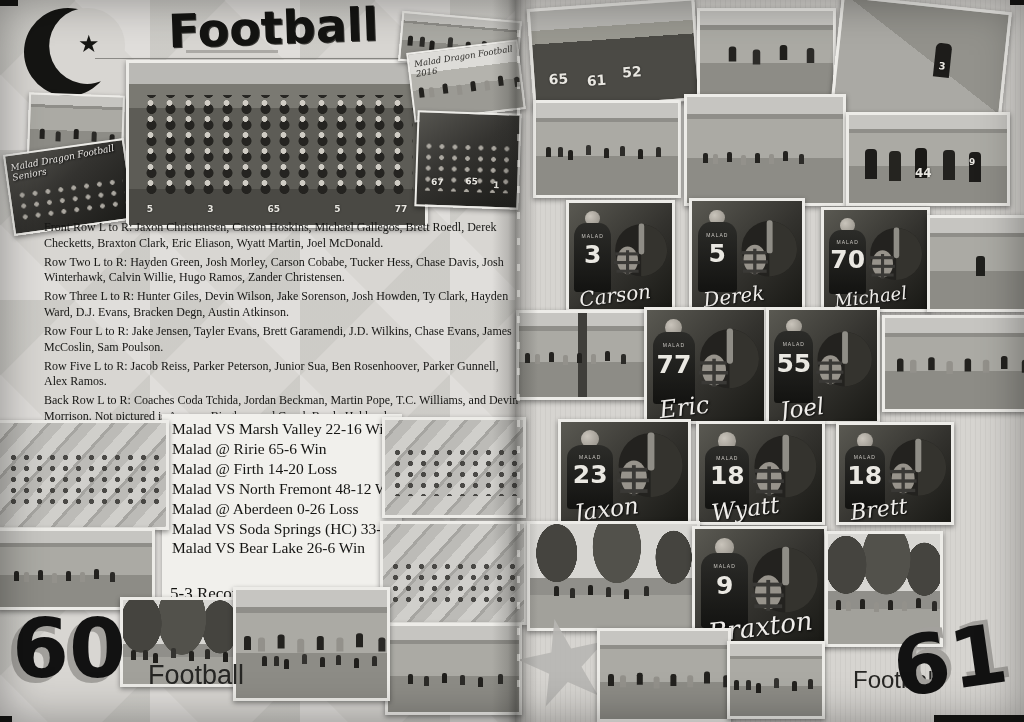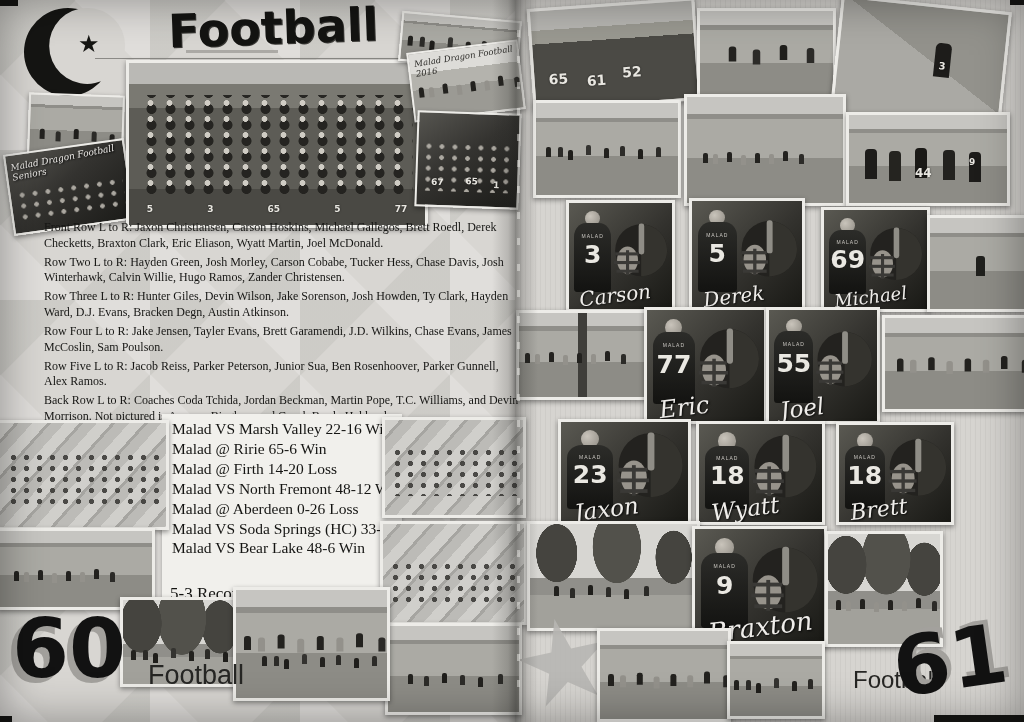--- a/index.html
+++ b/index.html
@@ -156,21 +156,21 @@
   </div>
 
   <div class="results-card"></div>
   <div class="results">
     <div>Malad VS Marsh Valley 22-16 Win</div>
     <div>Malad @ Ririe 65-6 Win</div>
     <div>Malad @ Firth 14-20 Loss</div>
     <div>Malad VS North Fremont 48-12 Win</div>
     <div>Malad @ Aberdeen 0-26 Loss</div>
     <div>Malad VS Soda Springs (HC) 33-0 Win</div>
-    <div>Malad VS Bear Lake 48-6 Win</div>
+    <div>Malad VS Bear Lake 26-6 Win</div>
   </div>
   <div class="record">5-3 Record</div>
 
   <div class="photo ph-bleachers" style="left:-3px;top:420px;width:166px;height:104px;">
     <div class="crowd"></div>
   </div>
   <div class="photo ph-field" style="left:-3px;top:528px;width:152px;height:76px;">
     <div class="figs f3" style="left:14px;top:40px;"></div>
   </div>
 
@@ -262,21 +262,21 @@
           <path d="M30 46 v40"></path>
         </g>
       </svg>
     <div class="p-name">Derek</div>
   </div>
   <div class="photo portrait" style="left:821px;top:207px;width:103px;height:99px;">
     <div class="p-fig">
         <div class="p-head"></div>
         <div class="p-body">
           <span class="p-team">MALAD</span>
-          <span class="p-num">69</span>
+          <span class="p-num">70</span>
         </div>
       </div>
     <svg class="p-helmet" viewBox="0 0 100 110">
         <circle cx="52" cy="46" r="42" fill="#23221f"></circle>
         <path d="M52 4 a42 42 0 0 1 0 84" fill="#34332e"></path>
         <rect x="48" y="3" width="9" height="50" rx="4" fill="#8f8d86"></rect>
         <ellipse cx="30" cy="62" rx="17" ry="22" fill="#97938b"></ellipse>
         <g stroke="#3a3936" stroke-width="5" fill="none">
           <path d="M10 52 h38"></path>
           <path d="M8 66 h42"></path>

